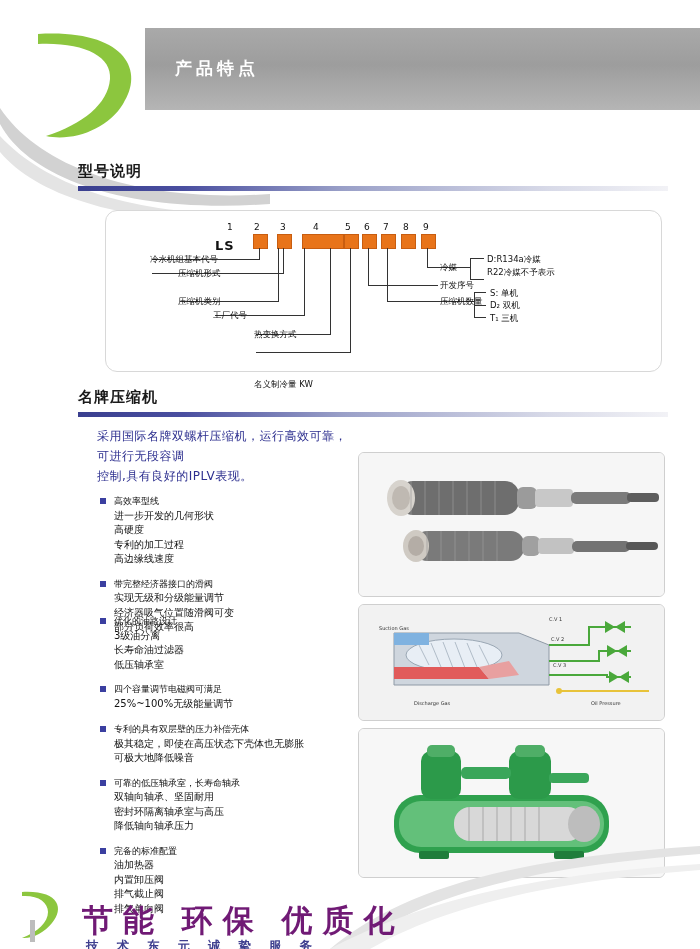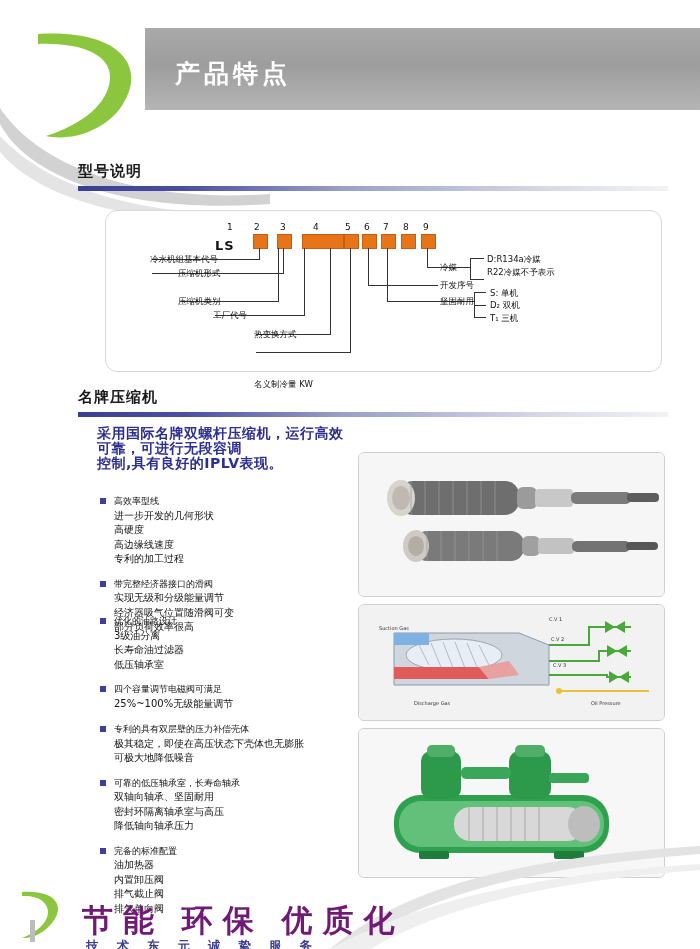--- a/index.html
+++ b/index.html
@@ -26,21 +26,21 @@
     left: 145px;
     top: 28px;
     width: 555px;
     height: 82px;
     background: linear-gradient(to bottom, #a9a9a9 0%, #9d9d9d 45%, #b5b5b5 100%);
   }
   .header-title {
     position: absolute;
     left: 175px;
     top: 57px;
-    font-size: 25px;
+    font-size: 17px;
     font-weight: bold;
     color: #ffffff;
     letter-spacing: 4px;
     font-family: "DejaVu Sans", "Liberation Sans", sans-serif;
   }
   .logo-swoosh {
     position: absolute;
     left: 28px;
     top: 24px;
     width: 120px;
@@ -134,24 +134,24 @@
     width: 590px;
     height: 5px;
     background: linear-gradient(to right, #3a3f8f 0%, #4a4fa0 18%, #9aa0c8 45%, #d8dae8 80%, #f2f2f6 100%);
   }
 
   .intro {
     position: absolute;
     left: 97px;
     top: 426px;
     width: 260px;
-    font-size: 14px;
-    line-height: 15px;
+    font-size: 12px;
+    line-height: 20px;
     color: #2d2f8f;
-    font-weight: bold;
+    font-weight: normal;
     letter-spacing: 0.5px;
   }
 
   
   .bullets {
     position: absolute;
     left: 100px;
     width: 255px;
     font-size: 9px;
     color: #1b1b1b;
@@ -324,21 +324,21 @@
 
   <div class="mb-label" style="left:150px; top:254px;">冷水机组基本代号</div>
   <div class="mb-label" style="left:178px; top:268px;">压缩机形式</div>
   <div class="mb-label" style="left:178px; top:296px;">压缩机类别</div>
   <div class="mb-label" style="left:213px; top:310px;">工厂代号</div>
 
   <div class="mb-label" style="left:254px; top:329px;">热变换方式</div>
   <div class="mb-label" style="left:254px; top:347px;margin-top:32px;">名义制冷量 KW</div>
 
   <div class="mb-label" style="left:440px; top:262px;">冷媒</div>
-  <div class="mb-label" style="left:440px; top:296px;">坚固耐用</div>
+  <div class="mb-label" style="left:440px; top:296px;">压缩机数量</div>
   <div class="mb-label" style="left:440px; top:280px;">开发序号</div>
 
   <div class="mb-label" style="left:487px; top:254px;">D:R134a冷媒</div>
   <div class="mb-label" style="left:487px; top:267px;">R22冷媒不予表示</div>
   <div class="mb-label" style="left:490px; top:288px;">S: 单机</div>
   <div class="mb-label" style="left:490px; top:300px;">D₂ 双机</div>
   <div class="mb-label" style="left:490px; top:313px;">T₁ 三机</div>
 
   <div class="sec2-title">名牌压缩机</div>
   <div class="sec2-rule"></div>
@@ -346,22 +346,22 @@
   <div class="intro">
     <div>采用国际名牌双螺杆压缩机，运行高效可靠，可进行无段容调</div>
     <div>控制,具有良好的IPLV表现。</div>
   </div>
 
   <div class="bullets" style="top:494px;">
     <div class="bgroup">
       <div class="bhead">高效率型线</div>
       <div class="bsub">进一步开发的几何形状</div>
       <div class="bsub">高硬度</div>
+      <div class="bsub">专利的加工过程</div>
       <div class="bsub">高边缘线速度</div>
-      <div class="bsub">专利的加工过程</div>
     </div>
     <div class="bgroup">
       <div class="bhead">带完整经济器接口的滑阀</div>
       <div class="bsub">实现无级和分级能量调节</div>
       <div class="bsub">经济器吸气位置随滑阀可变</div>
       <div class="bsub">部分负荷效率很高</div>
     </div>
   </div>
 
   <div class="bullets" style="top:614px;">

